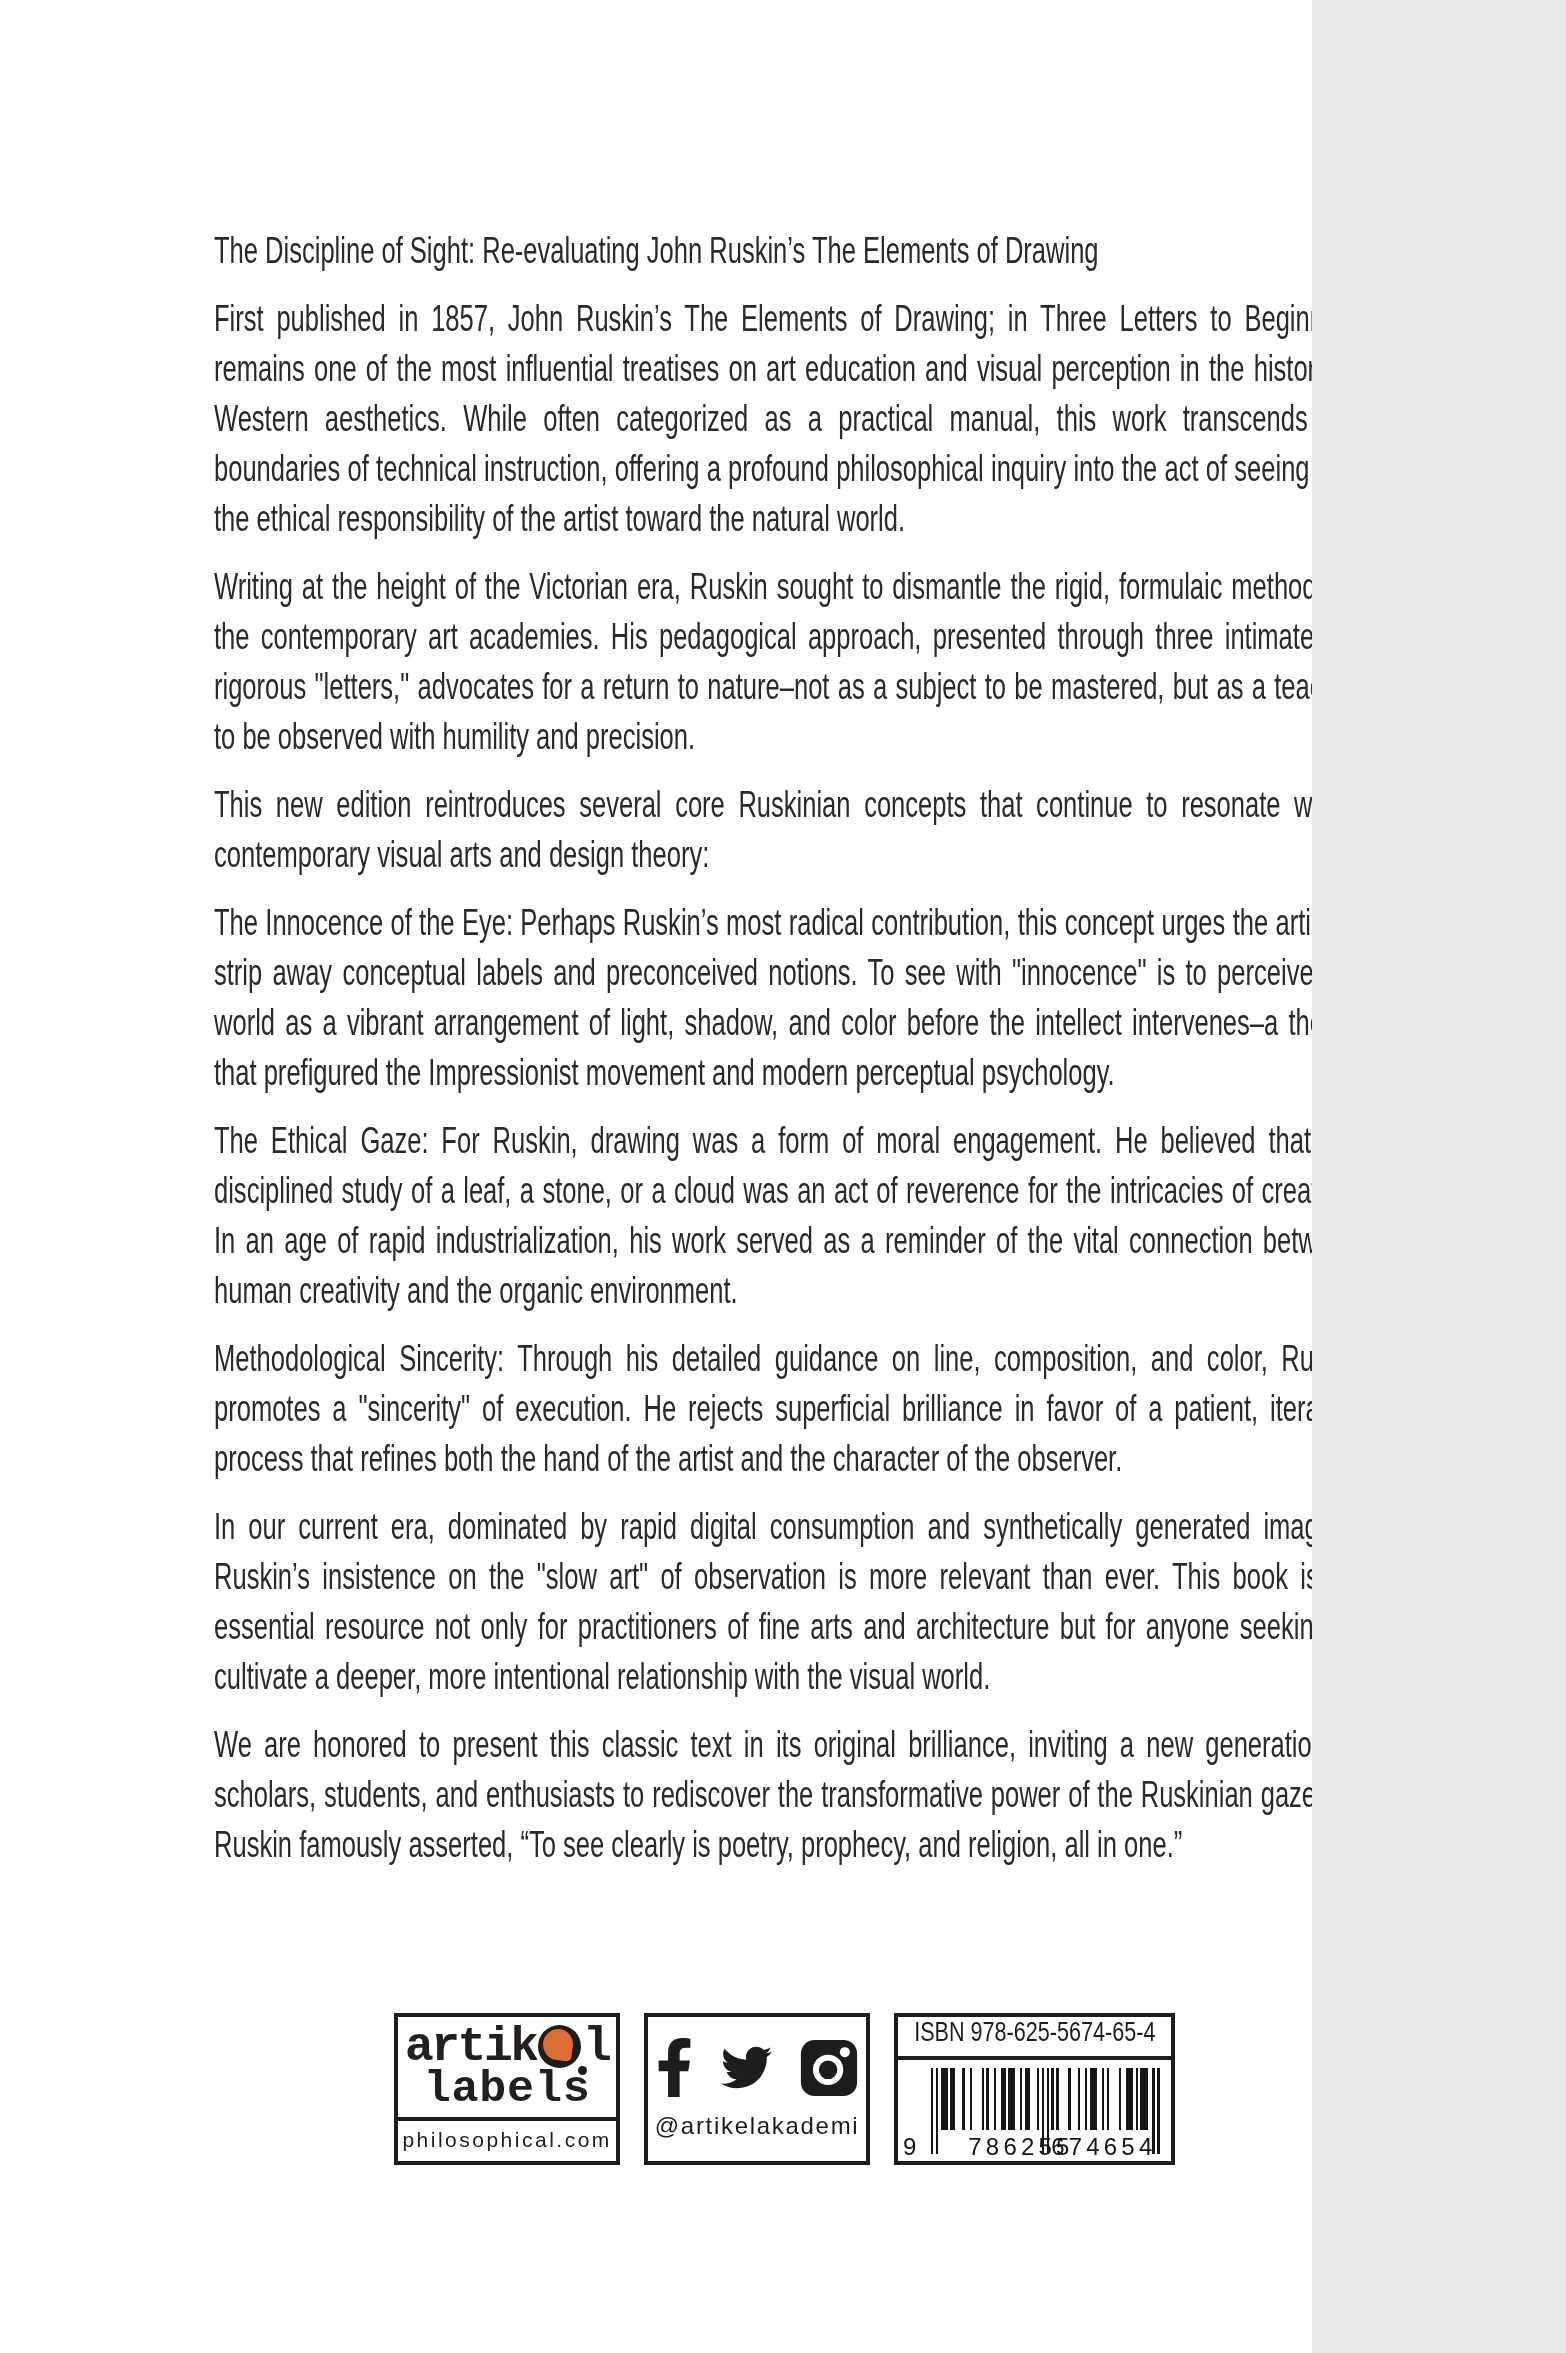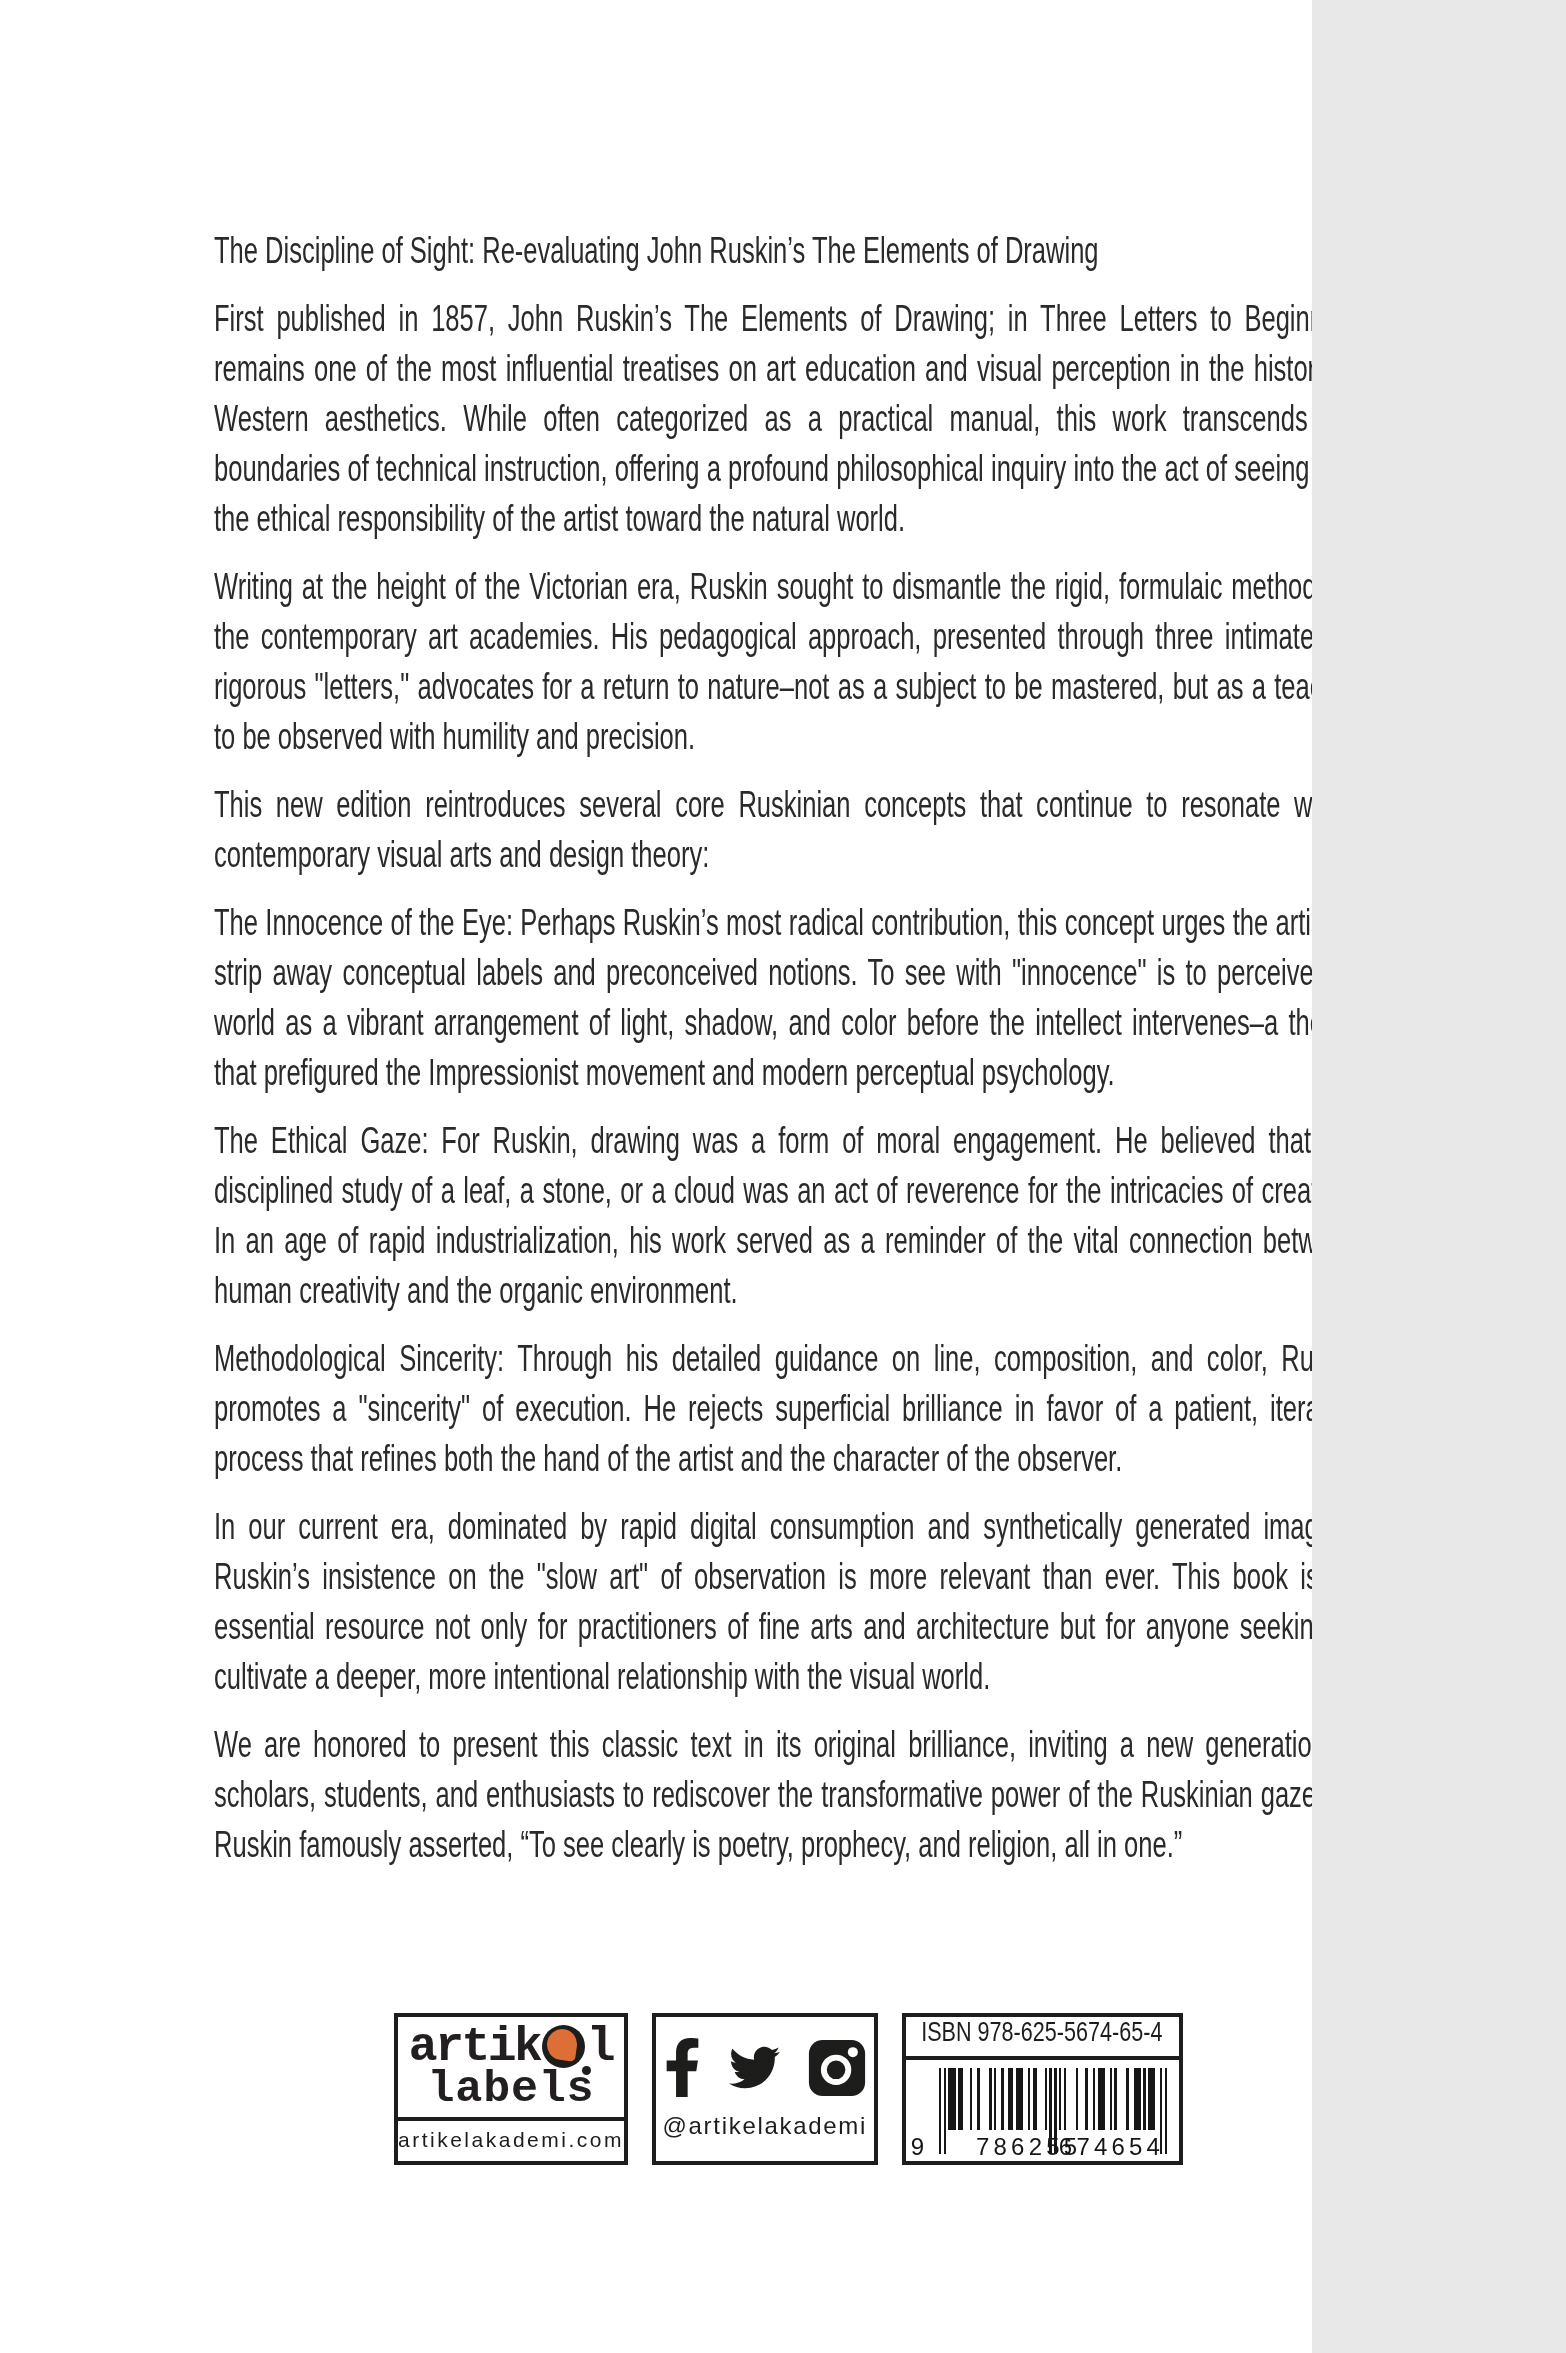--- a/index.html
+++ b/index.html
@@ -134,21 +134,21 @@
       <div class="logo-area">
         <div class="logo-line l1">
           <span>artik</span>
             <span class="e-badge">
               <span class="e-orange" style="background: rgb(221, 110, 54);"></span>
             </span>
             <span>l</span>
         </div>
         <div class="logo-line l2">labels</div>
       </div>
-      <div class="site-bar">artikelakademi.com</div>
+      <div class="site-bar">philosophical.com</div>
     </div>
 
     <div class="fbox social-box">
       <div class="icons">
         <span>
           <svg width="37" height="65" viewBox="0 0 320 512">
               <path d="M279.14 288l14.22-92.66h-88.91v-60.13c0-25.35 12.42-50.06 52.24-50.06h40.42V6.26S260.43 0 225.36 0c-73.22 0-121.08 44.38-121.08 124.72v70.62H22.89V288h81.39v224h100.17V288z"></path>
             </svg>
         </span>
         <span>

